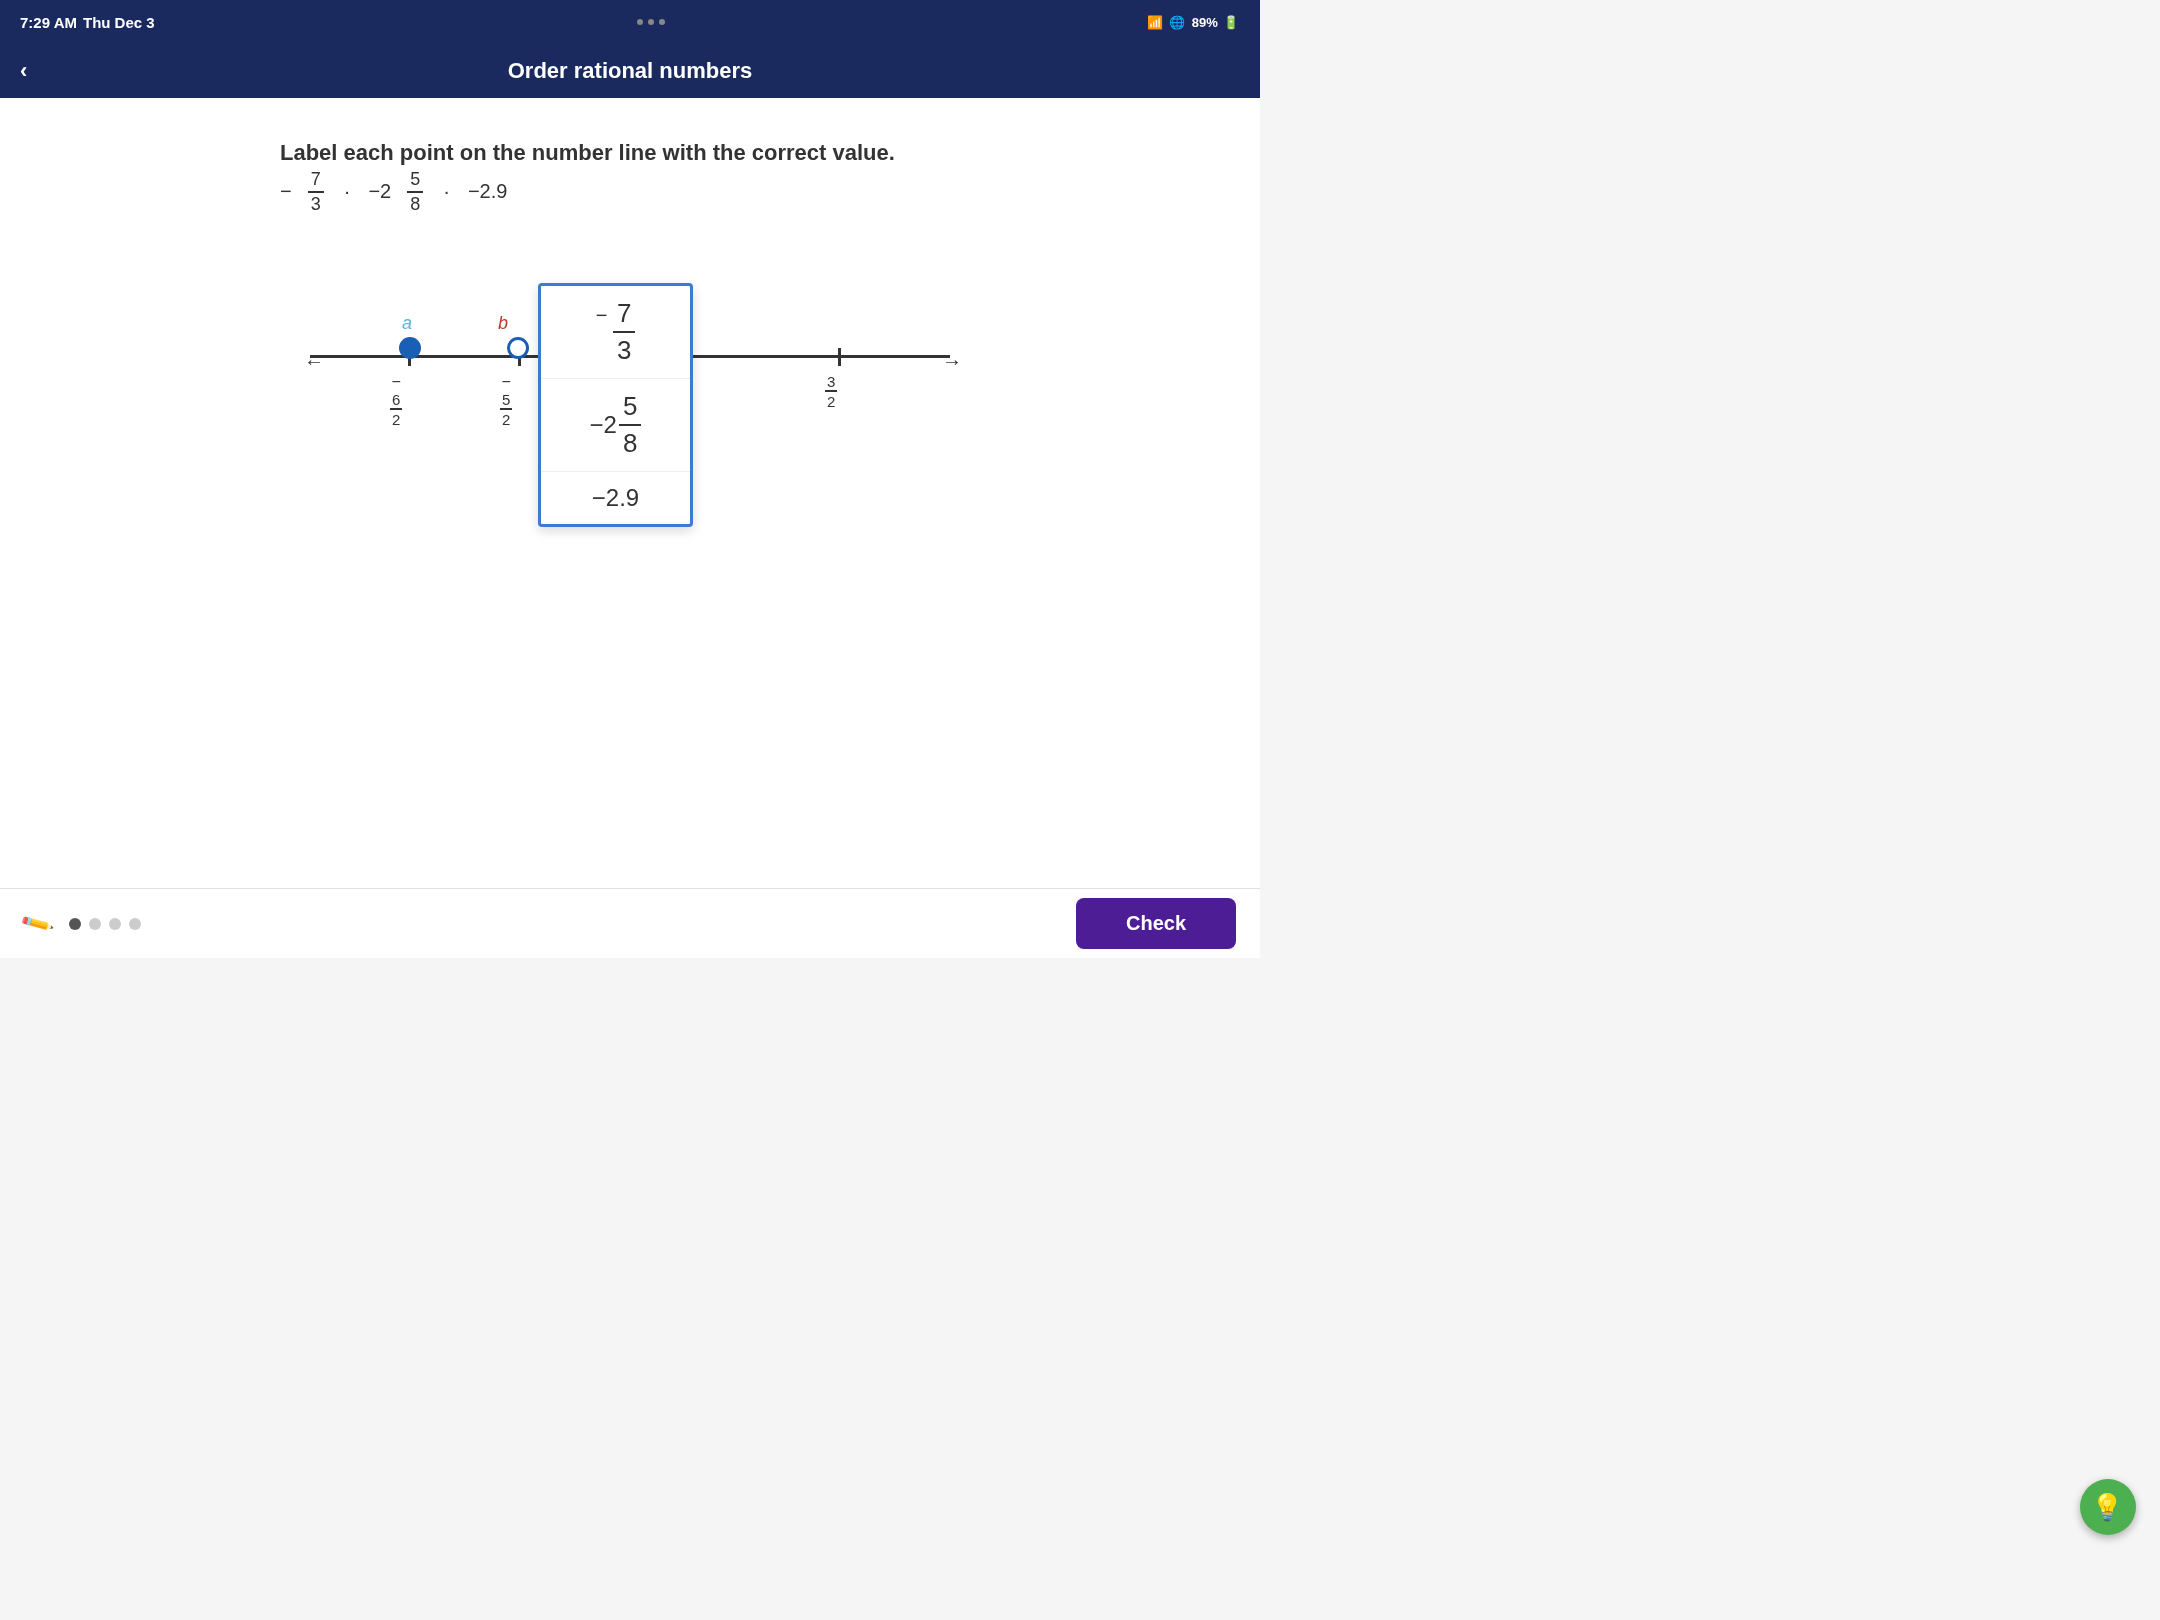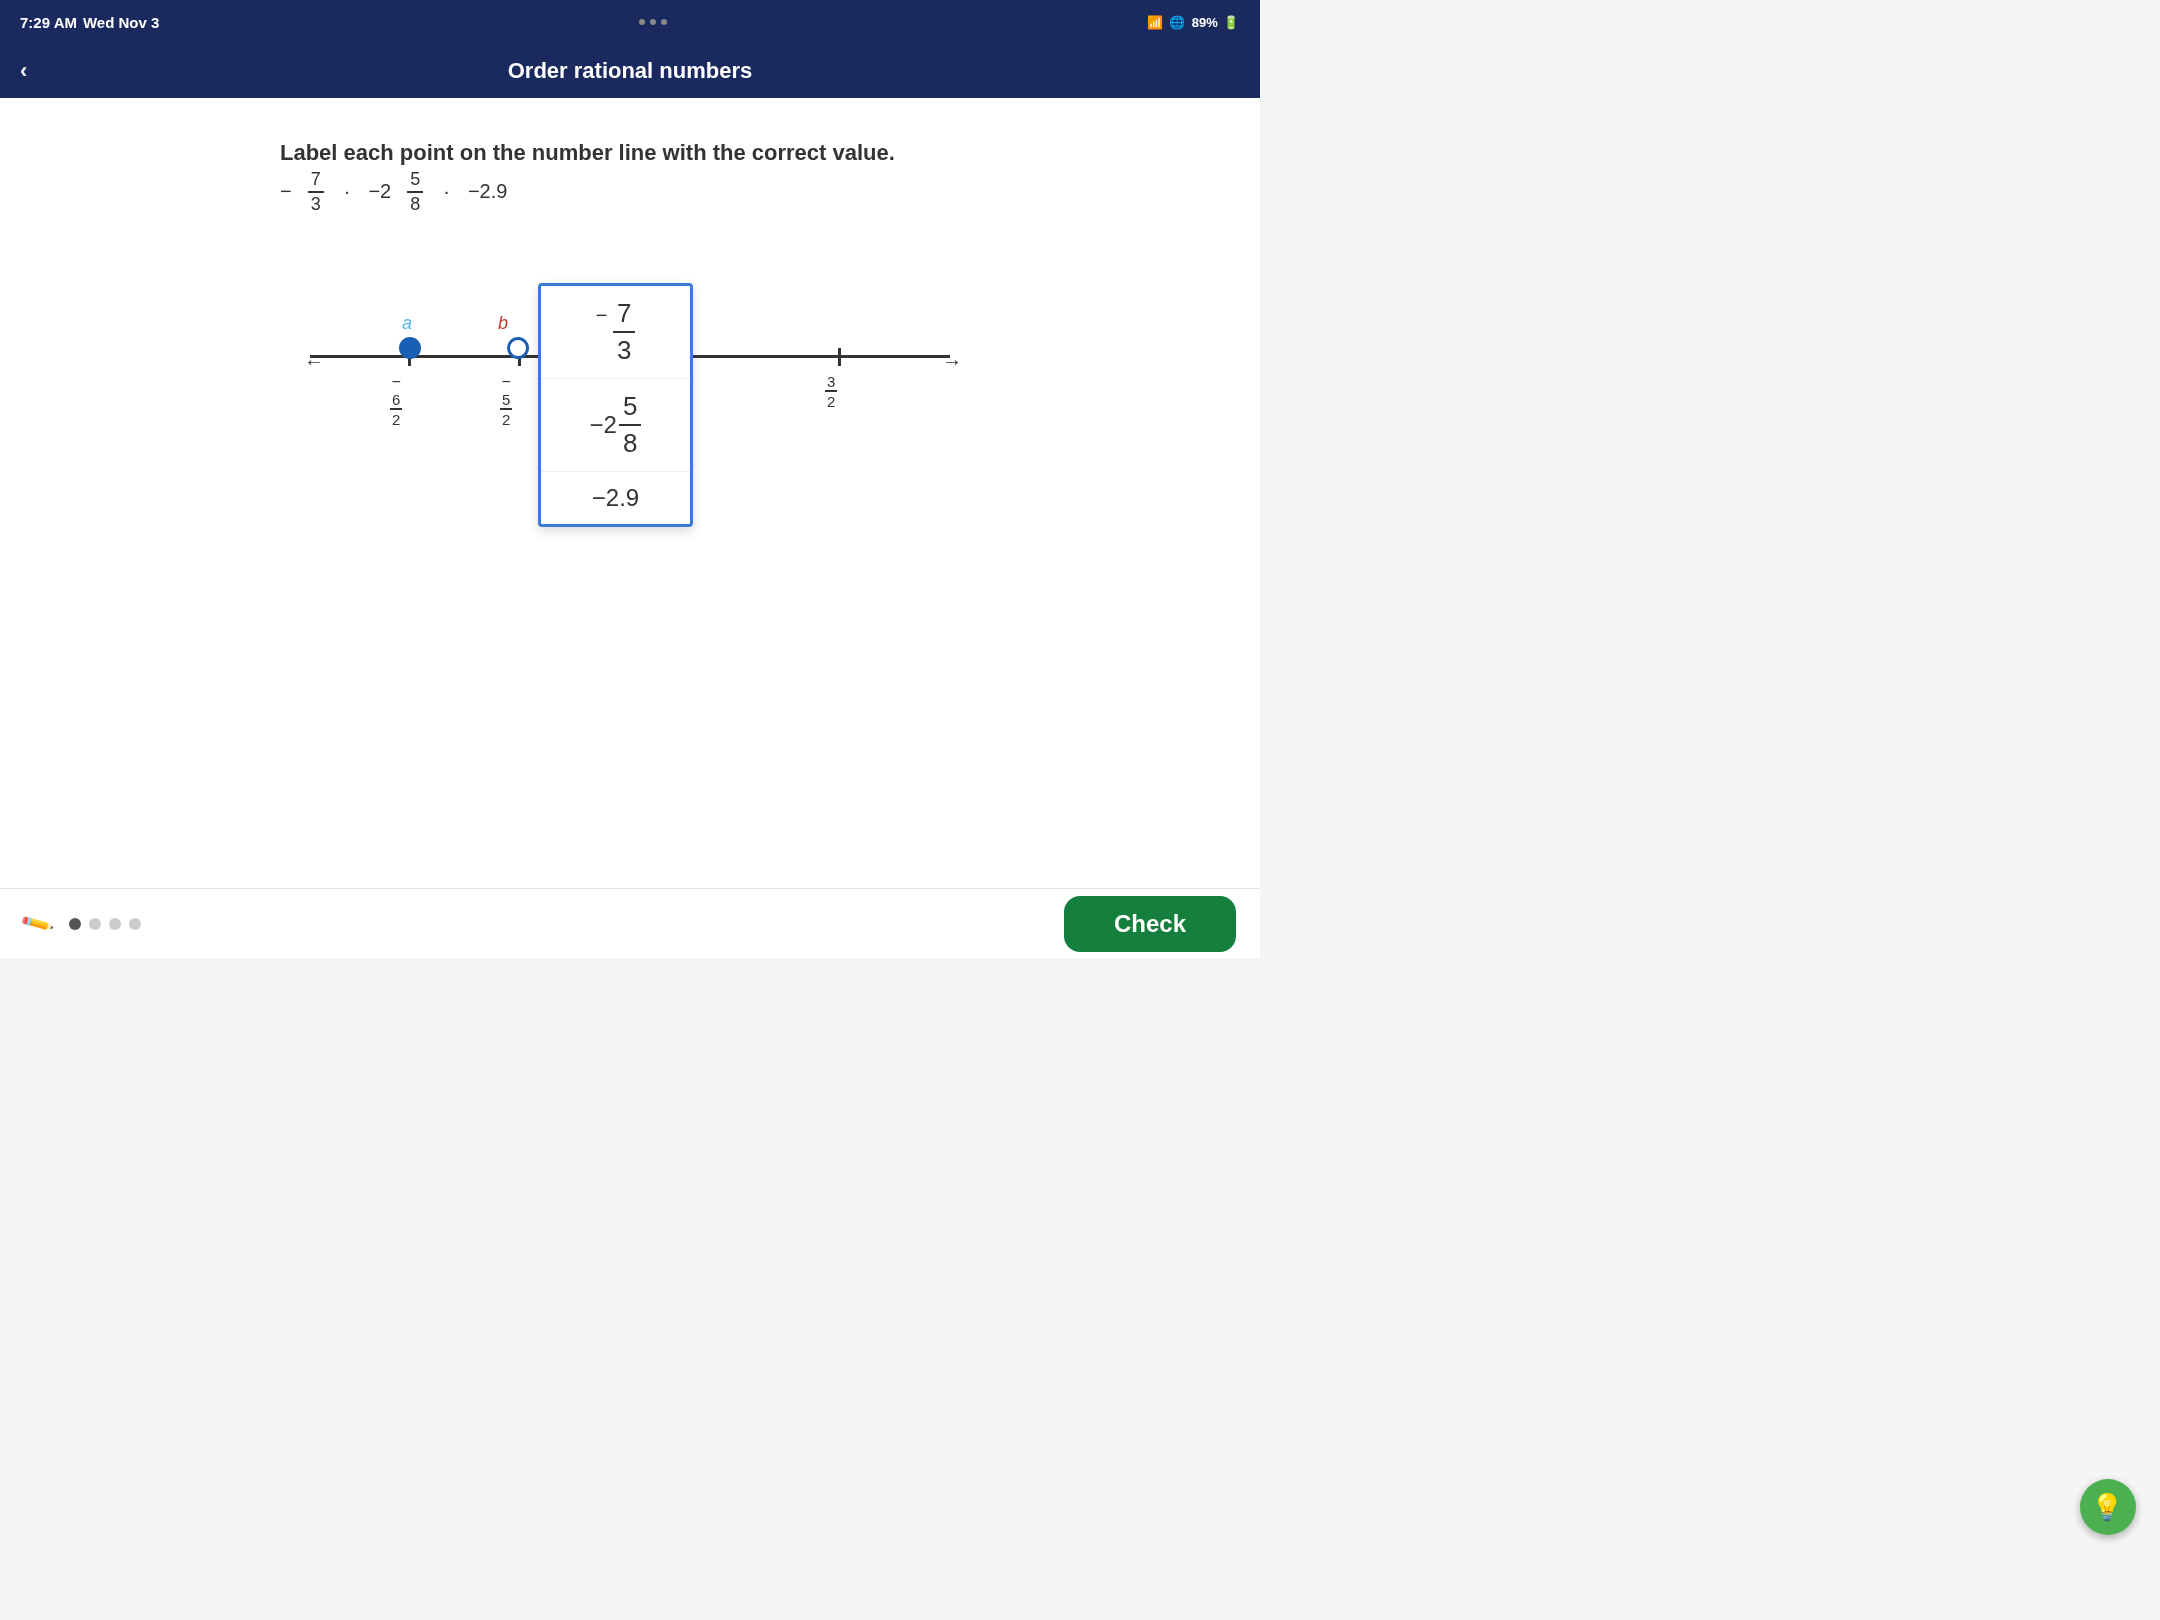--- a/index.html
+++ b/index.html
@@ -225,27 +225,27 @@
       width: 12px;
       height: 12px;
       border-radius: 50%;
       background: #ccc;
     }
     .dot-indicator.active {
       background: #555;
     }
 
     .check-btn {
-      background: #15803d;
+      background: #4c1d95;
       color: white;
       border: none;
       padding: 14px 50px;
-      font-size: 24px;
+      font-size: 20px;
       font-weight: 600;
-      border-radius: 16px;
+      border-radius: 8px;
       cursor: pointer;
     }
 
     
     .hint-btn {
       position: fixed;
       bottom: 85px;
       right: 24px;
       width: 56px;
       height: 56px;
@@ -325,21 +325,21 @@
       padding: 1px 2px 0;
       font-size: 15px;
     }
   </style>
 </head>
 <body>
 
 <div class="status-bar">
   <div class="status-left">
     <span>7:29 AM</span>
-    <span>Wed Nov 3</span>
+    <span>Thu Dec 3</span>
   </div>
   <div class="three-dots">
     <div class="three-dot"></div>
     <div class="three-dot"></div>
     <div class="three-dot"></div>
   </div>
   <div class="status-right">
     <span>📶</span>
     <span>🌐</span>
     <span>89%</span>

